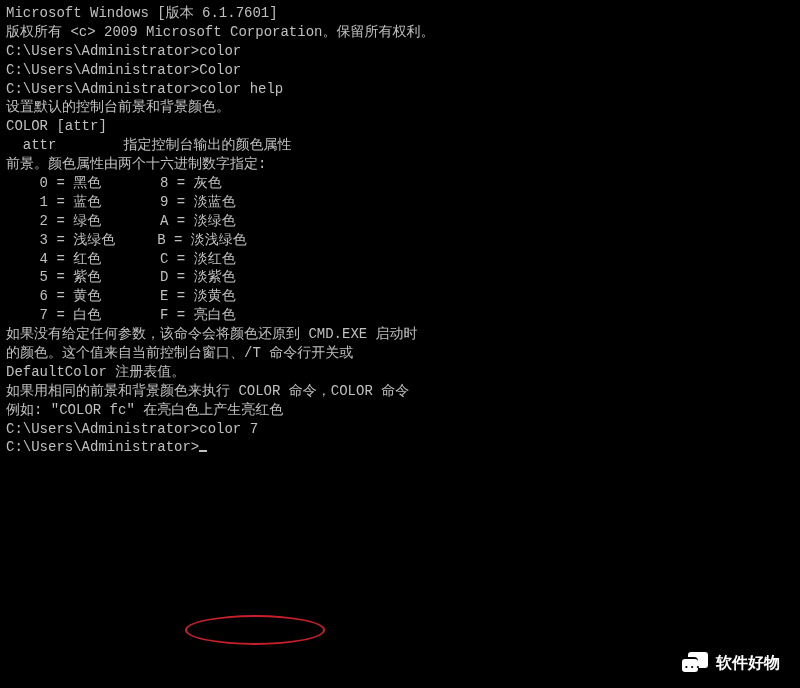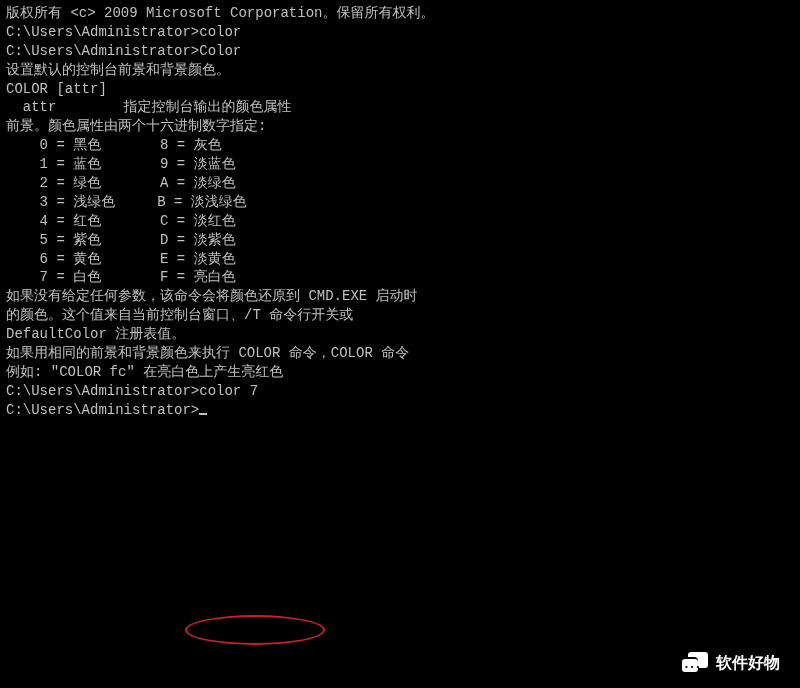--- a/index.html
+++ b/index.html
@@ -97,26 +97,28 @@
       color: #fff;
       font-family: Liberation Sans, sans-serif;
       font-size: 16px;
       font-weight: bold;
     }
   </style>
 </head>
 <body>
 
 <div>
+<div class="terminal-line">Microsoft Windows [版本 6.1.7601]</div>
 <div class="terminal-line">版权所有 &lt;c&gt; 2009 Microsoft Corporation。保留所有权利。</div>
 <div class="terminal-line"></div>
 <div class="terminal-line">C:\Users\Administrator&gt;color</div>
 <div class="terminal-line"></div>
 <div class="terminal-line">C:\Users\Administrator&gt;Color</div>
 <div class="terminal-line"></div>
+<div class="terminal-line">C:\Users\Administrator&gt;color help</div>
 <div class="terminal-line">设置默认的控制台前景和背景颜色。</div>
 <div class="terminal-line"></div>
 <div class="terminal-line">COLOR [attr]</div>
 <div class="terminal-line"></div>
 <div class="terminal-line">  attr        指定控制台输出的颜色属性</div>
 <div class="terminal-line"></div>
 <div class="terminal-line">前景。颜色属性由两个十六进制数字指定:</div>
 <div class="terminal-line"></div>
 <div class="terminal-line">    0 = 黑色       8 = 灰色</div>
 <div class="terminal-line">    1 = 蓝色       9 = 淡蓝色</div>

